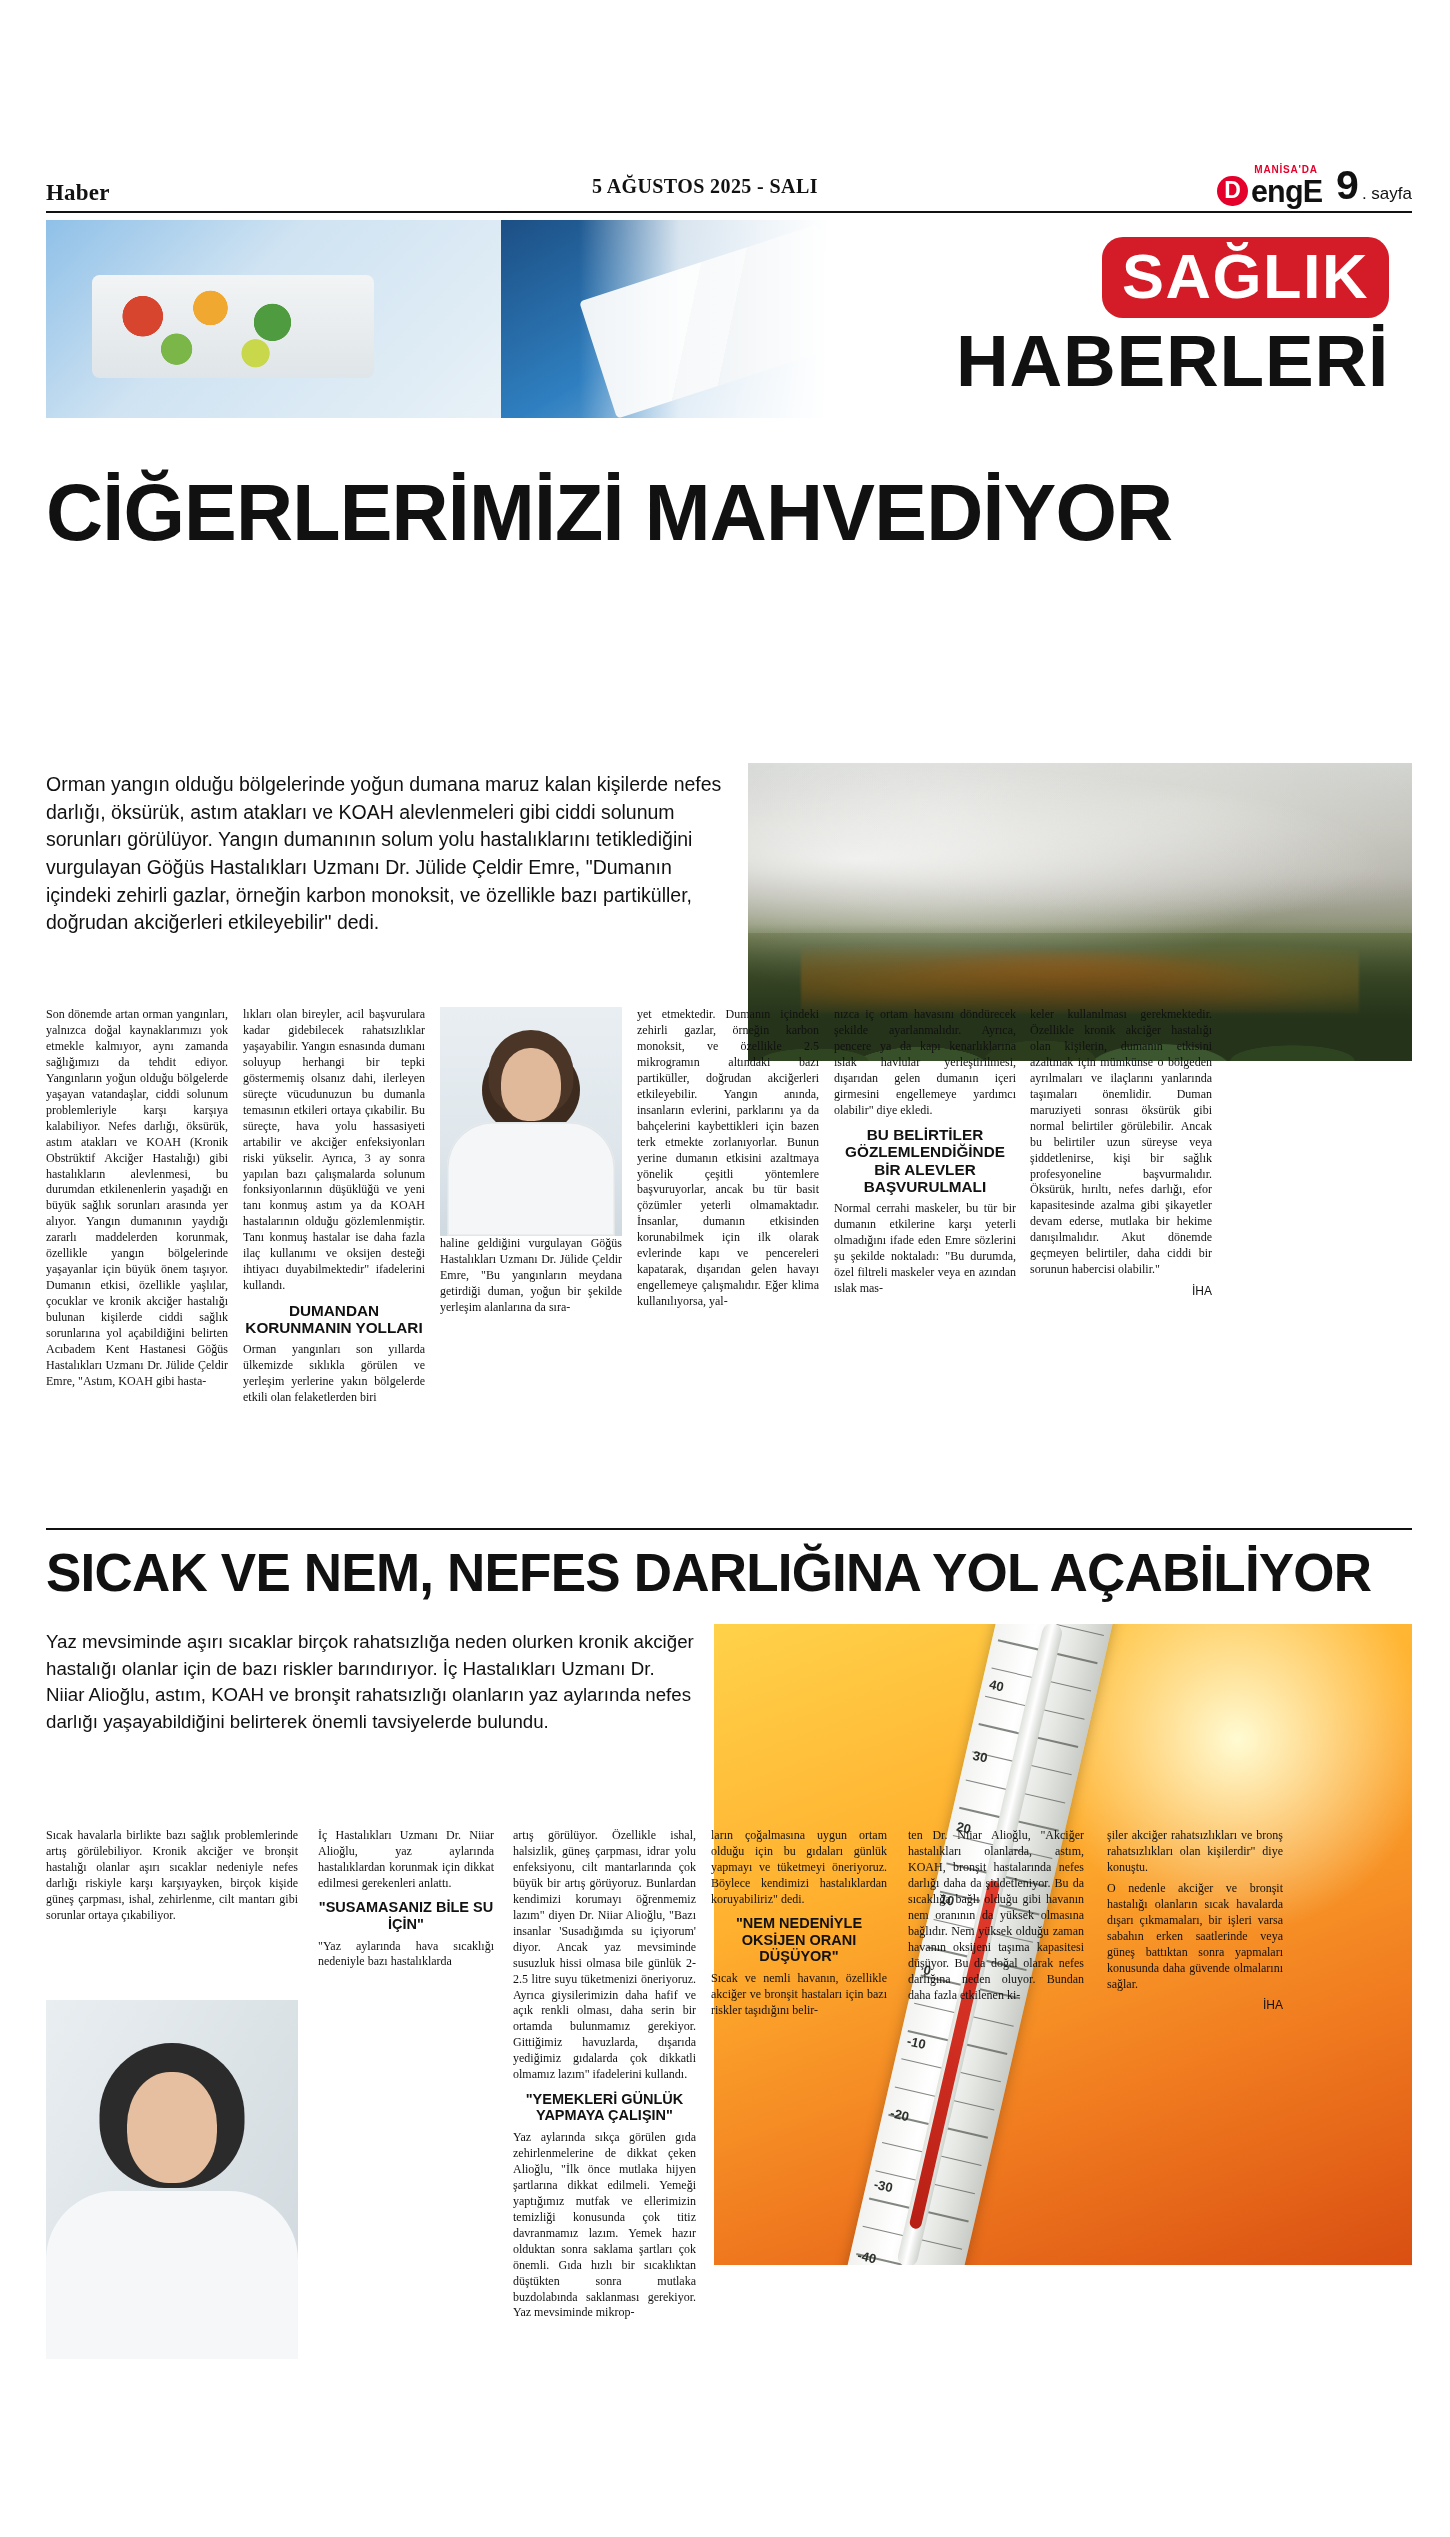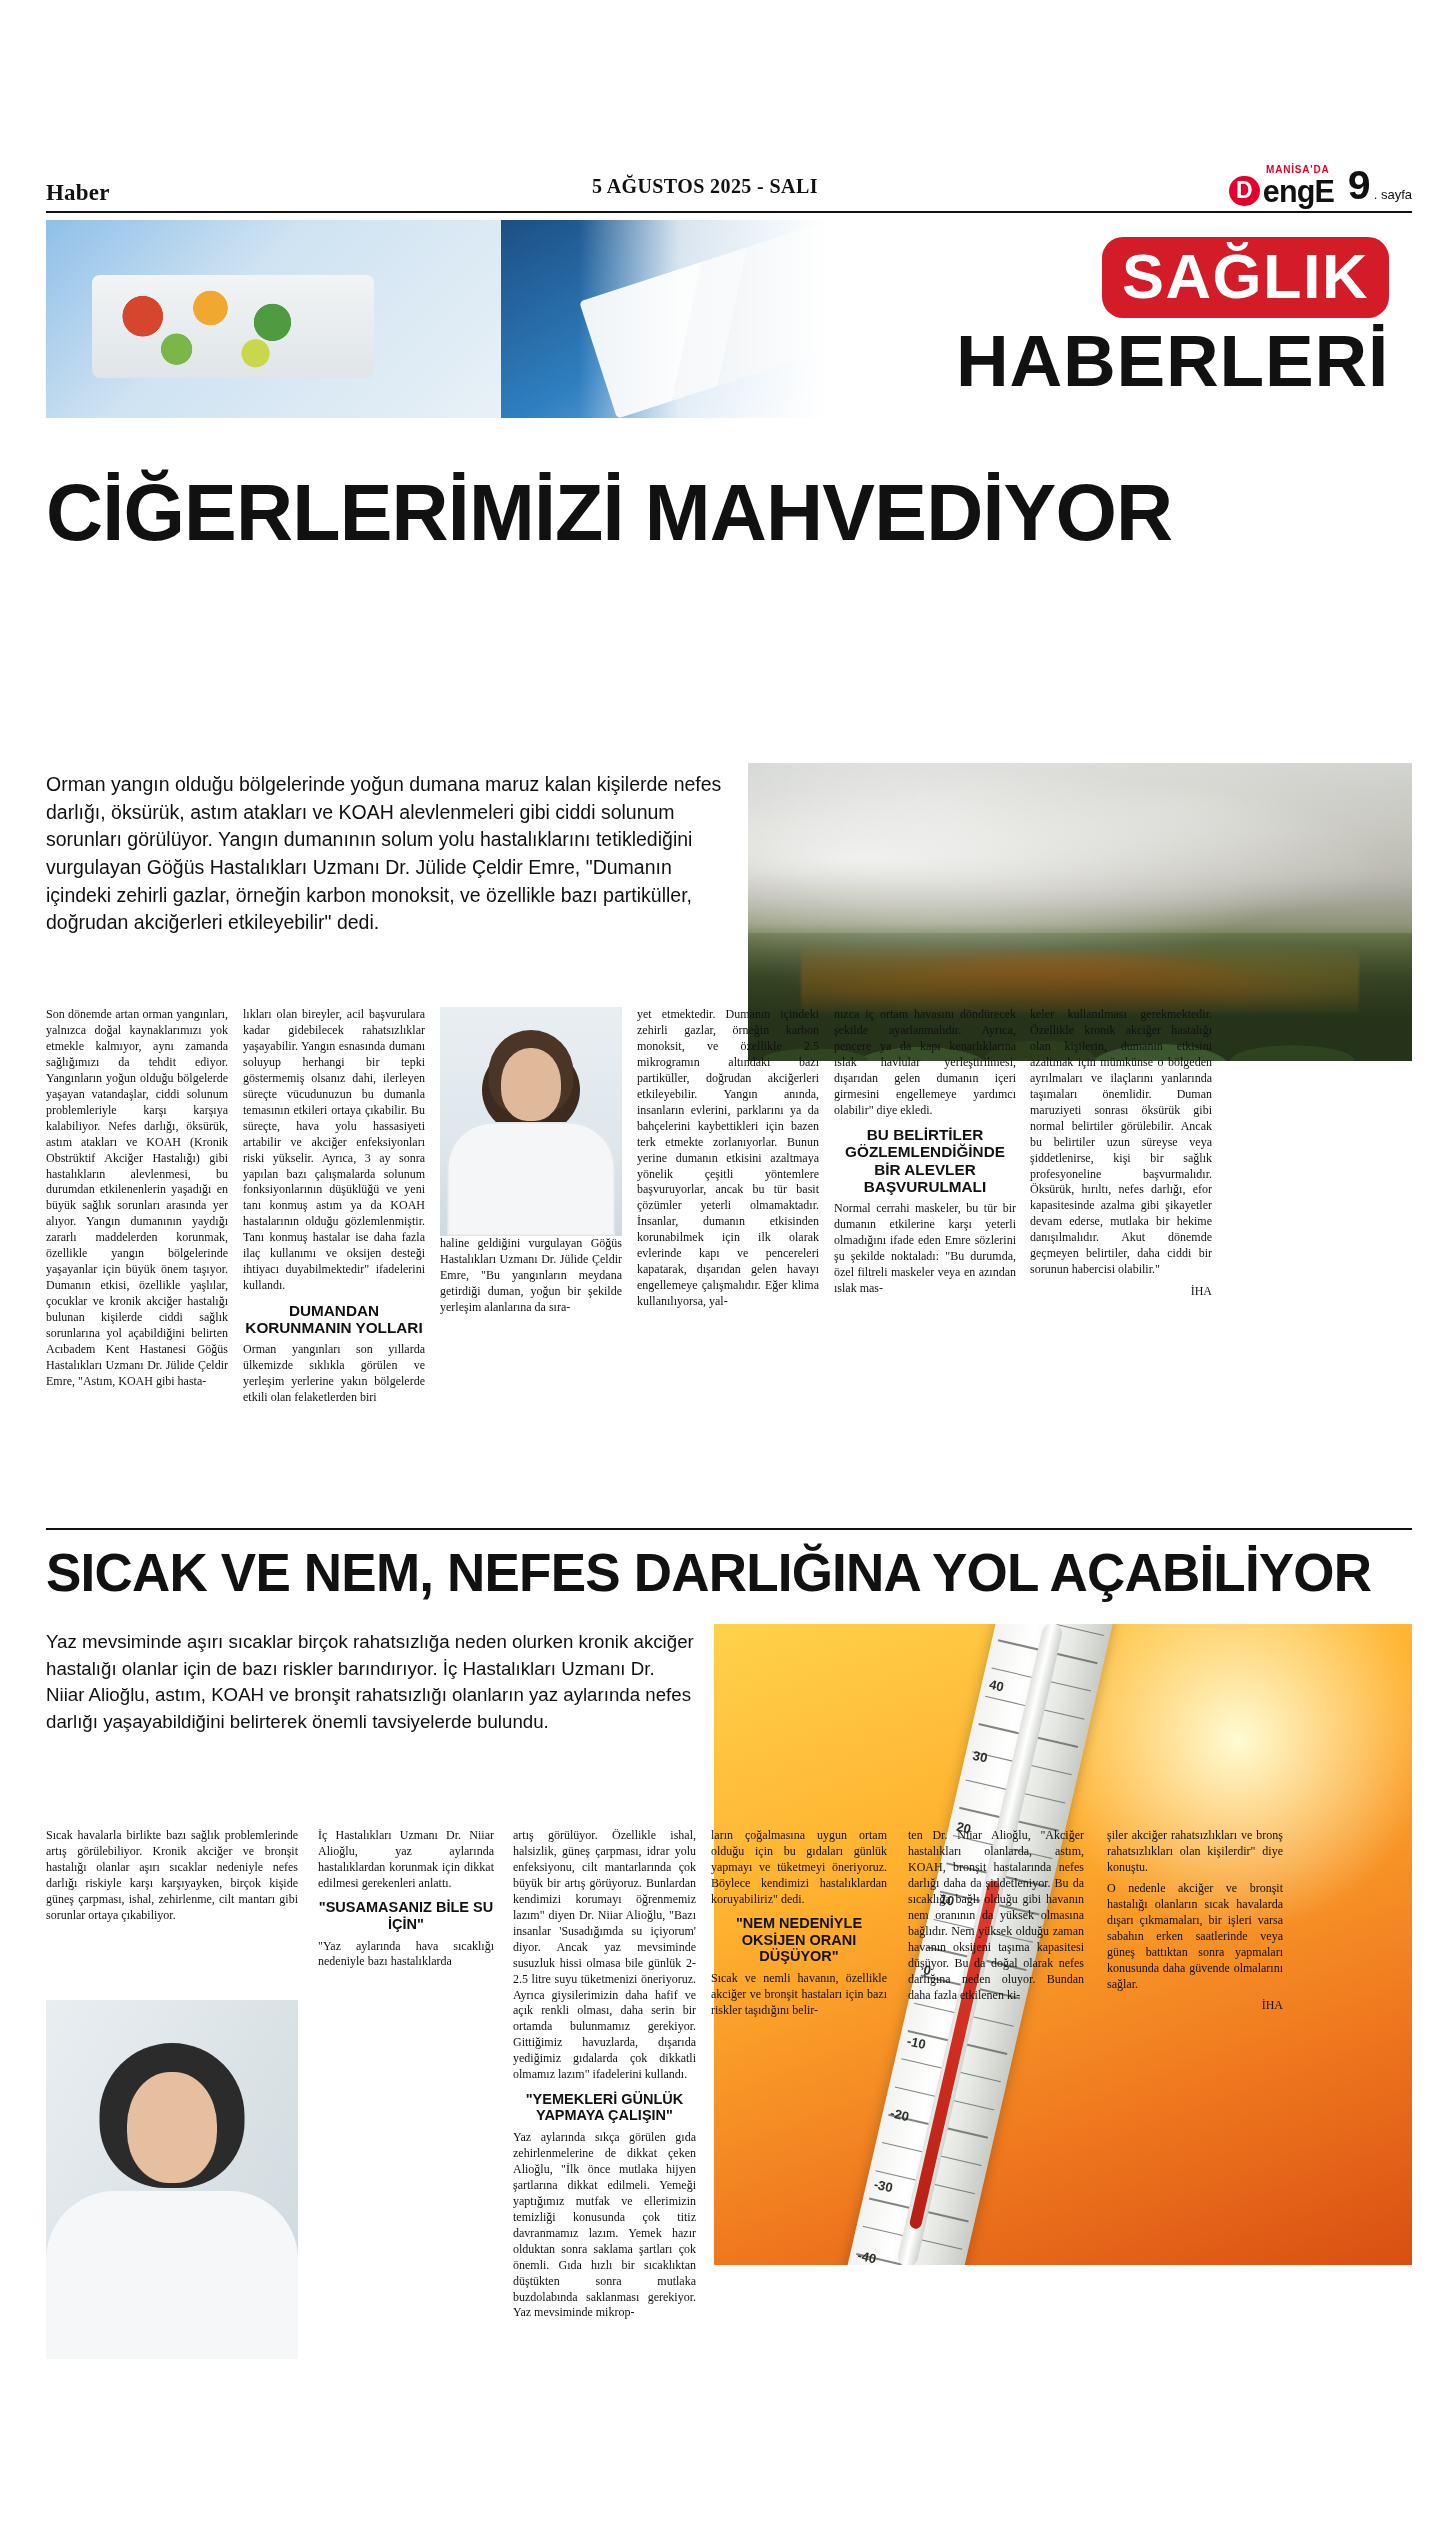--- a/index.html
+++ b/index.html
@@ -96,21 +96,21 @@
   }
   .page-num {
     font-family: "Liberation Sans", sans-serif;
     font-size: 41px;
     font-weight: bold;
     color: #111;
     line-height: 1;
   }
   .page-num-label {
     font-family: "Liberation Sans", sans-serif;
-    font-size: 13px;
+    font-size: 17px;
     font-weight: normal;
     color: #111;
     margin-left: 3.1px;
   }
 
   .rule {
     position: absolute;
     left: 46px;
     width: 1366px;
     height: 2.3px;
@@ -466,21 +466,21 @@
   .sub-h {
     font-family: "Liberation Sans", sans-serif;
     font-weight: bold;
     font-size: 14.5px;
     line-height: 1.14;
     text-align: center;
     margin: 7.6px 0 6.1px 0;
     color: #111;
   }
   .sign {
-    font-family: Liberation Serif, serif;
+    font-family: Liberation Sans, sans-serif;
     font-size: 12px;
     text-align: right;
     margin-top: 1.5px;
   }
 </style>
 </head>
 <body>
 
 <div class="page">
 

